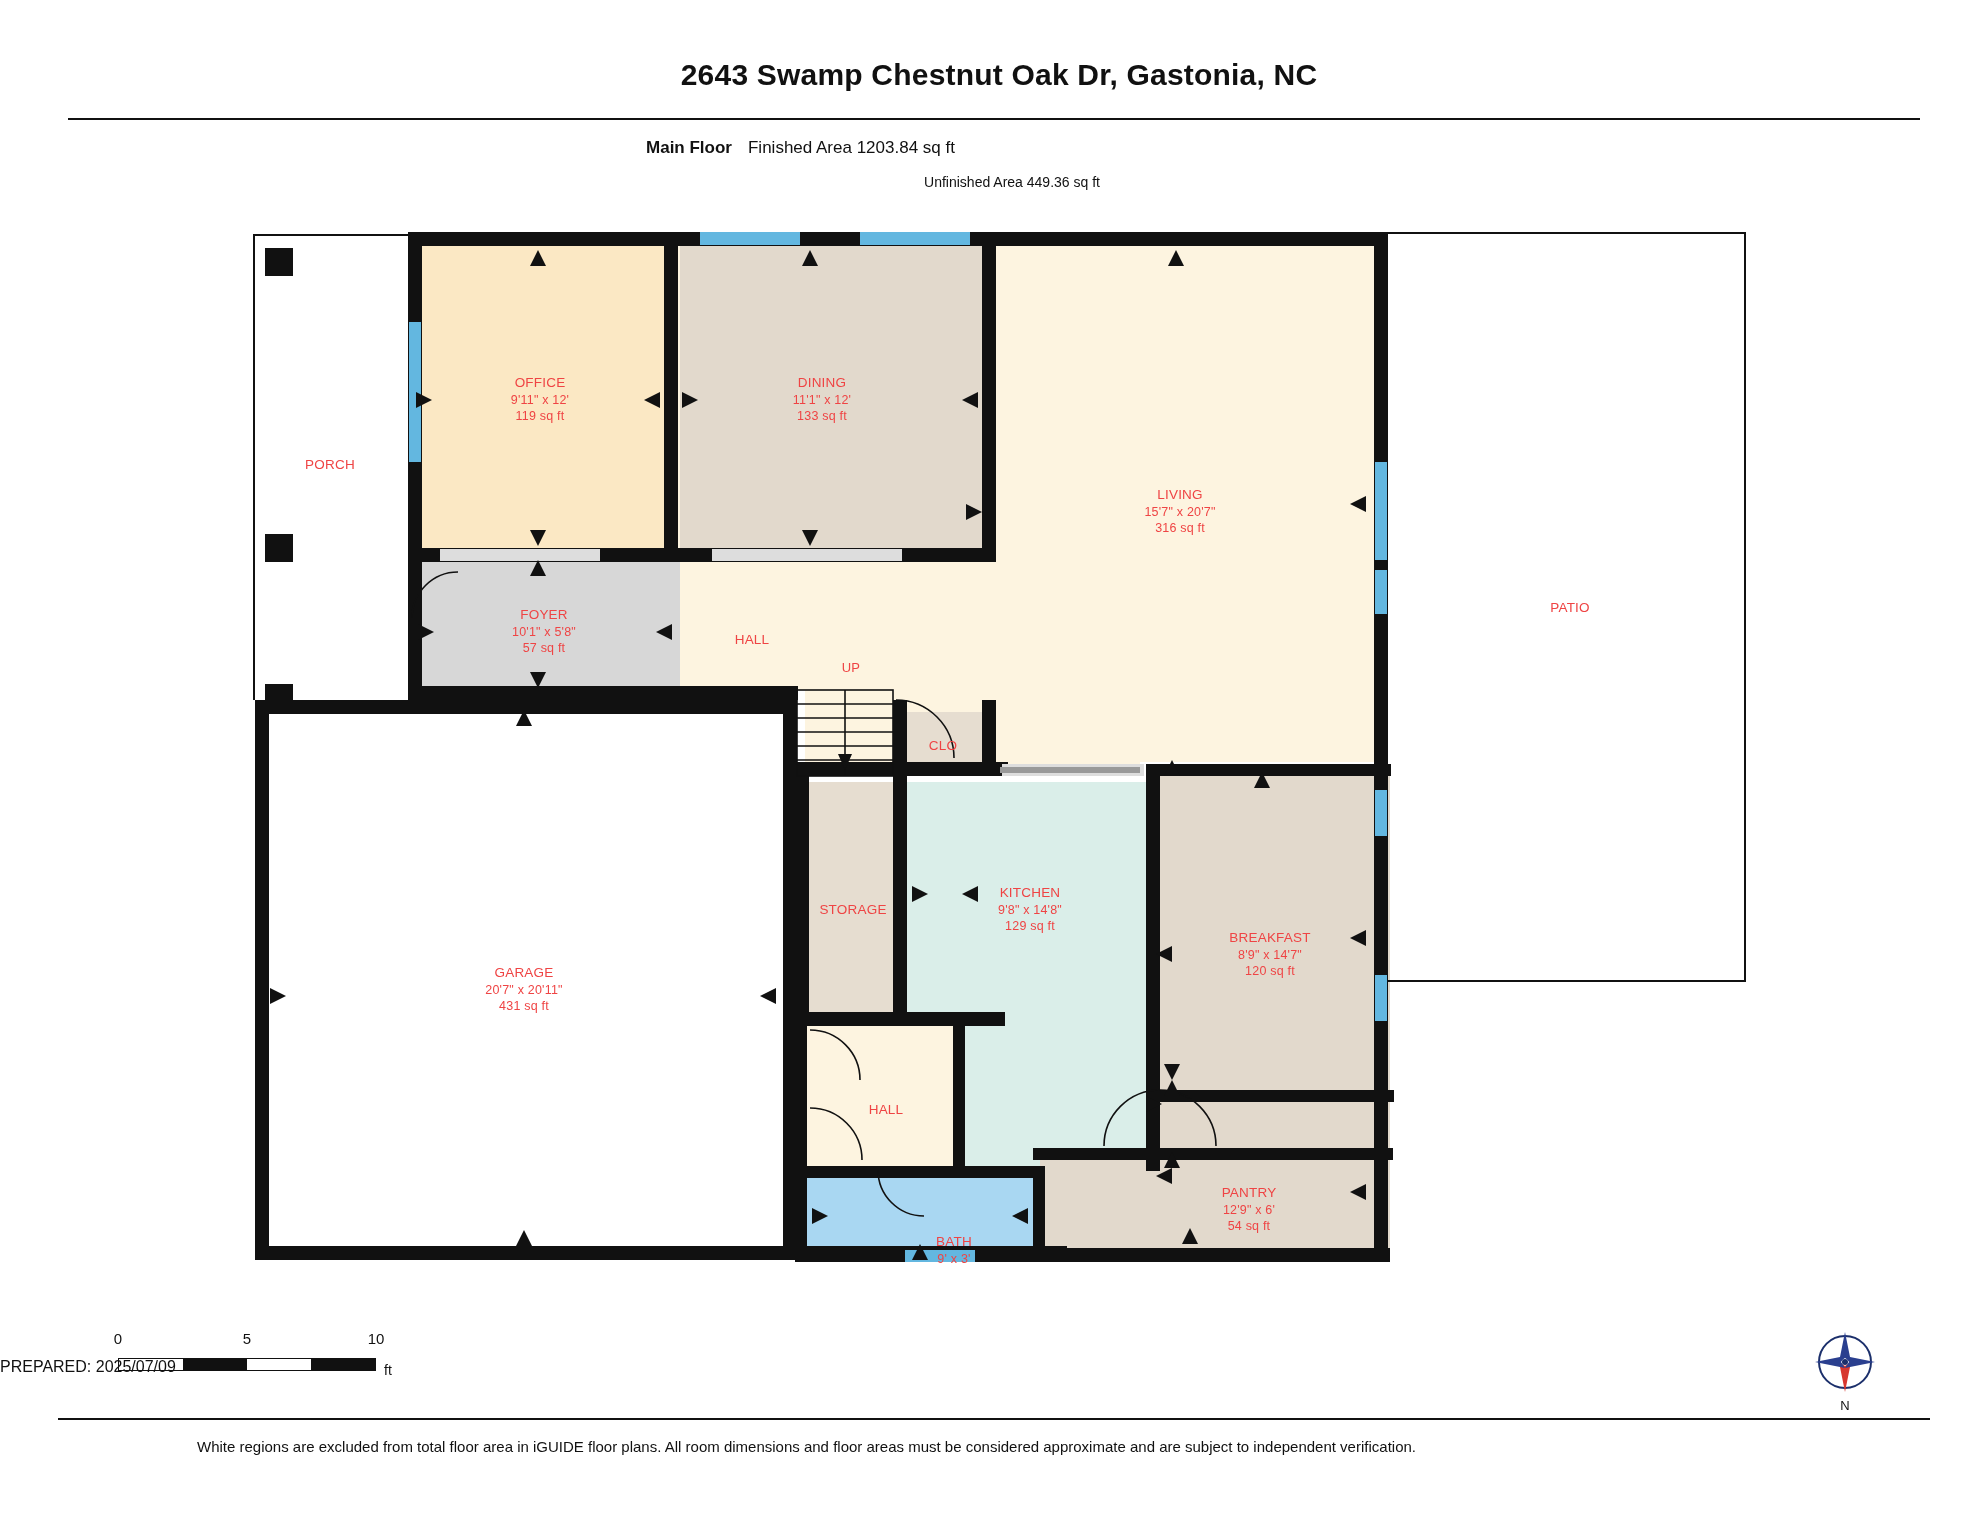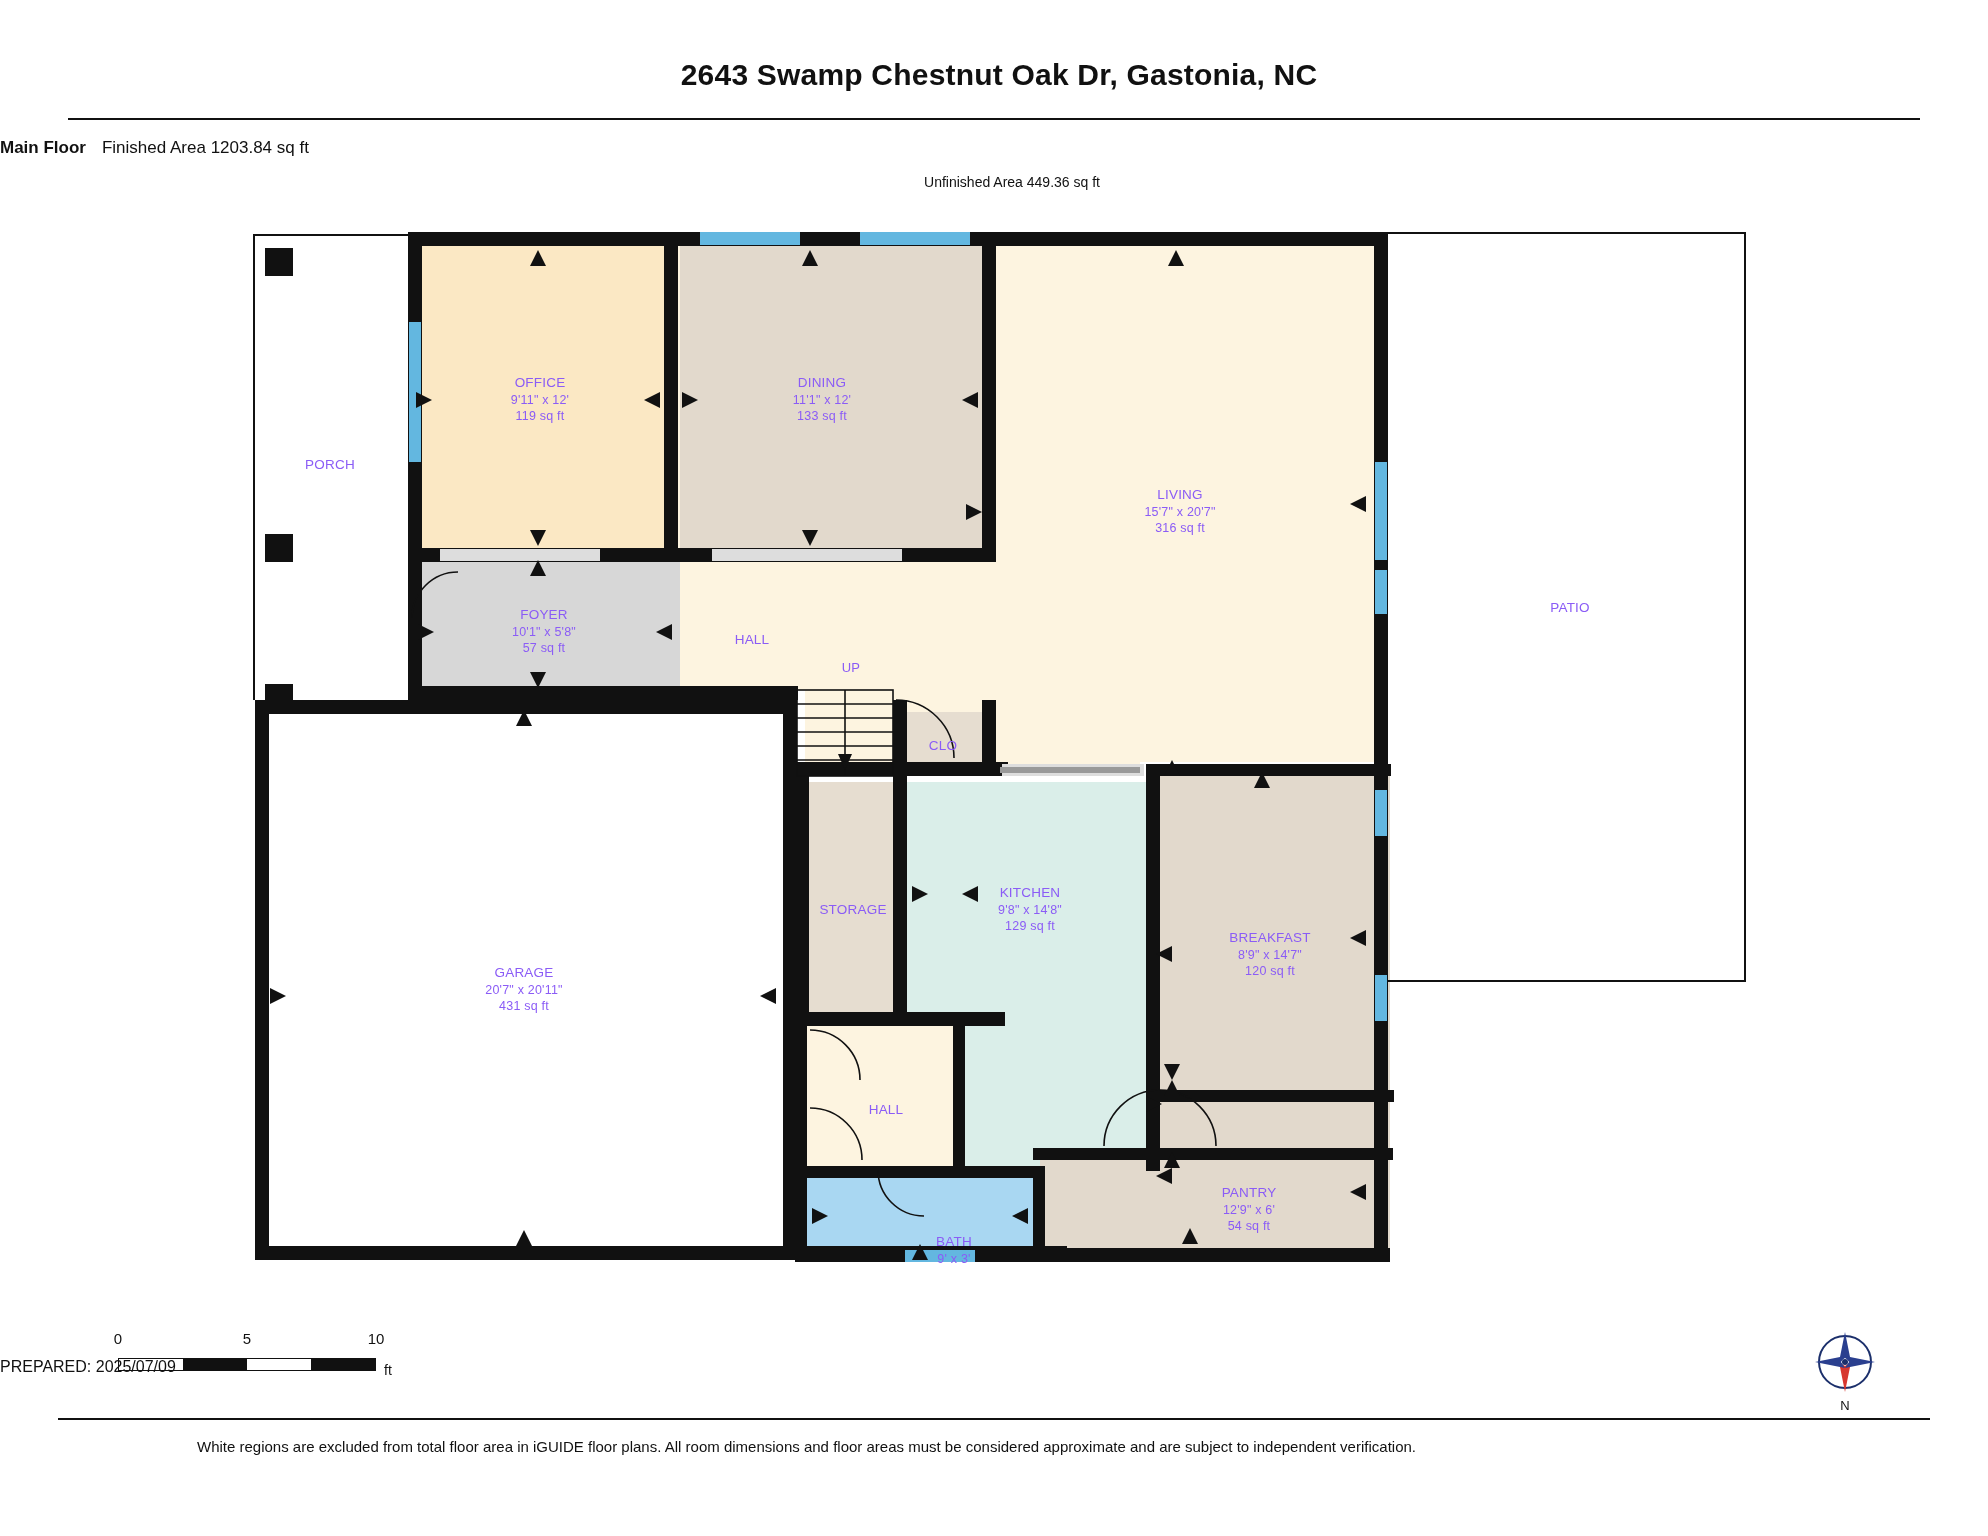--- a/index.html
+++ b/index.html
@@ -36,24 +36,24 @@
   .hr-top {
     position: absolute;
     left: 68px;
     top: 118px;
     width: 1852px;
     height: 2px;
     background: #111;
   }
   .subhead {
     position: absolute;
-    left: 0;
+    left: 12px;
     top: 138px;
     width: 1577px;
-    text-align: left;
+    text-align: center;
     font-size: 17px;
   }
   .subhead .lbl { font-weight: bold; margin-right: 16px; }
   .subhead2 {
     position: absolute;
     left: 0;
     top: 174px;
     width: 1988px;
     text-align: center;
     font-size: 14px;
@@ -67,21 +67,21 @@
     width: 1988px;
     height: 1536px;
   }
 
   
   .rlabel {
     position: absolute;
     text-align: center;
     font-size: 13.5px;
     line-height: 16.5px;
-    color: #8b5cf6;
+    color: #ef4444;
     white-space: nowrap;
     transform: translate(-50%, -50%);
     letter-spacing: 0.2px;
   }
   .rlabel .nm { font-size: 13.5px; }
   .rlabel .dim { font-size: 12.5px; }
   .rlabel .area { font-size: 12.5px; }
 
   
   .scalebar-wrap {

